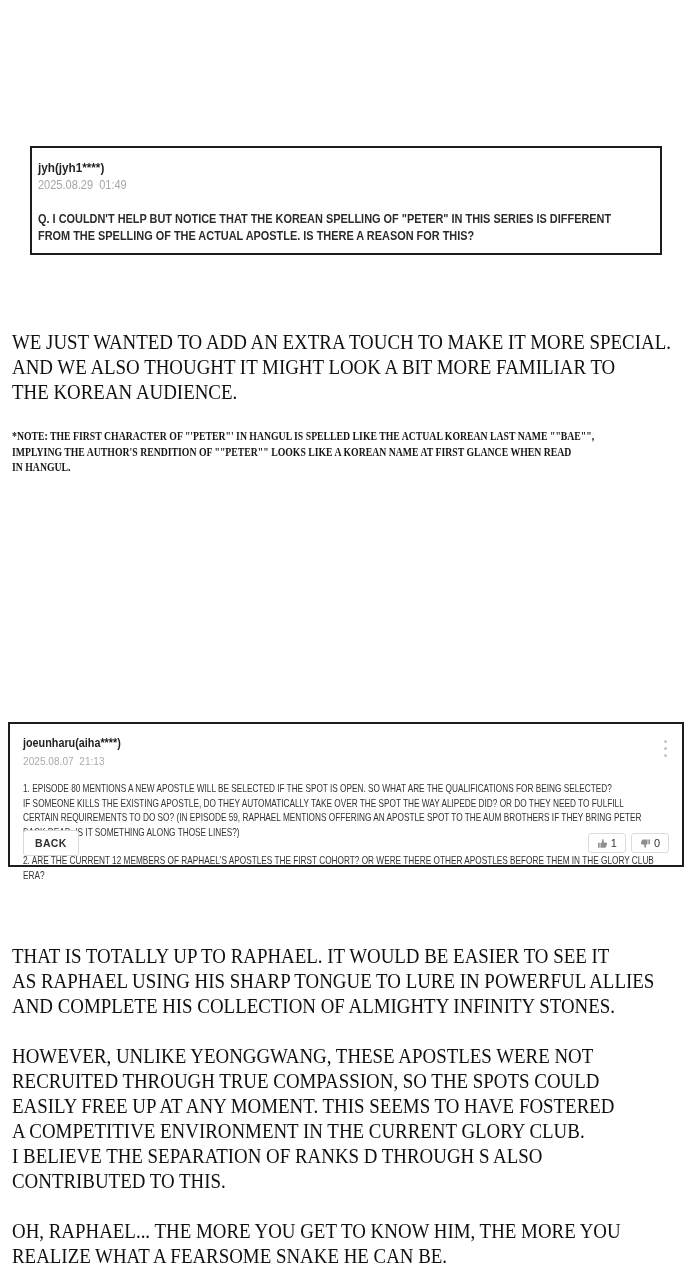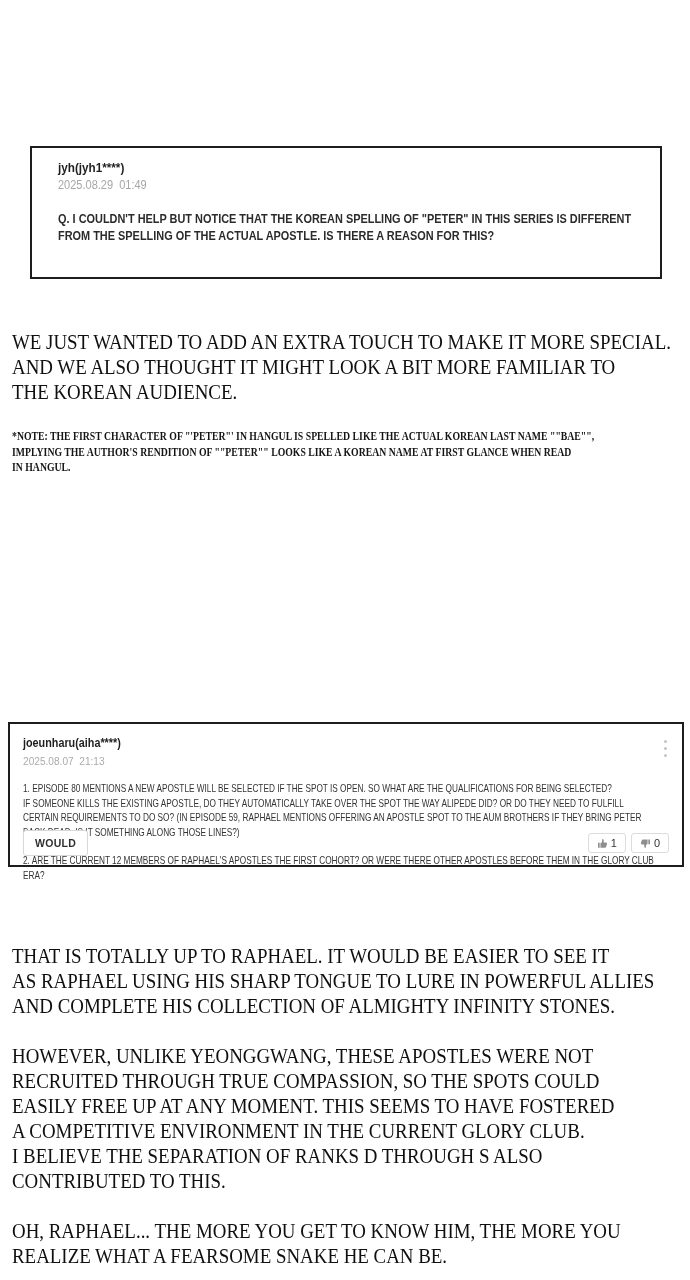--- a/index.html
+++ b/index.html
@@ -11,21 +11,21 @@
     font-family: "Liberation Sans", sans-serif;
   }
 
   
   .comment-box {
     position: absolute;
     background: #ffffff;
     border: 2px solid #1d1d1d;
     box-sizing: border-box;
   }
-  #comment-box-1 { left: 30px; top: 146px; width: 632px; height: 133px; padding: 12px 26px; }
+  #comment-box-1 { left: 30px; top: 146px; width: 632px; height: 109px; padding: 12px 6px; }
   #comment-box-2 { left: 8px;  top: 722px; width: 676px; height: 145px; padding: 12px 13px; }
 
   .c-username {
     font-weight: 700; font-size: 13px; line-height: 15px;
     color: #1f1f1f; white-space: pre;
     transform: scaleX(0.9); transform-origin: left top; width: 140%;
   }
   .c-date {
     font-size: 12.5px; line-height: 14px; margin-top: 3px;
     color: #a6a6a6; white-space: pre;
@@ -126,21 +126,21 @@
       <i></i>
   </div>
 
   <div class="c-body q1">1. EPISODE 80 MENTIONS A NEW APOSTLE WILL BE SELECTED IF THE SPOT IS OPEN. SO WHAT ARE THE QUALIFICATIONS FOR BEING SELECTED?
 IF SOMEONE KILLS THE EXISTING APOSTLE, DO THEY AUTOMATICALLY TAKE OVER THE SPOT THE WAY ALIPEDE DID? OR DO THEY NEED TO FULFILL
 CERTAIN REQUIREMENTS TO DO SO? (IN EPISODE 59, RAPHAEL MENTIONS OFFERING AN APOSTLE SPOT TO THE AUM BROTHERS IF THEY BRING PETER
 BACK DEAD. IS IT SOMETHING ALONG THOSE LINES?)</div>
   <div class="c-body q2">2. ARE THE CURRENT 12 MEMBERS OF RAPHAEL'S APOSTLES THE FIRST COHORT? OR WERE THERE OTHER APOSTLES BEFORE THEM IN THE GLORY CLUB ERA?</div>
 
   <div class="actions">
-    <button class="reply-btn">WOULD</button>
+    <button class="reply-btn">BACK</button>
     <div class="vote-group">
       <button class="vote-btn">
         <svg class="thumb" viewBox="0 0 16 16">
           <path d="M1.5 7h2.4v7H1.5z M5 14h6.6c.8 0 1.5-.5 1.7-1.3l1.3-4.1c.3-1-.5-2.1-1.6-2.1H9.8V3.6C9.8 2.5 8.9 1.6 7.8 1.6L7.1 6 5 7.6z"></path>
         </svg>
         <span>1</span>
       </button>
       <button class="vote-btn">
         <svg class="thumb down" viewBox="0 0 16 16">
           <path d="M1.5 7h2.4v7H1.5z M5 14h6.6c.8 0 1.5-.5 1.7-1.3l1.3-4.1c.3-1-.5-2.1-1.6-2.1H9.8V3.6C9.8 2.5 8.9 1.6 7.8 1.6L7.1 6 5 7.6z"></path>

